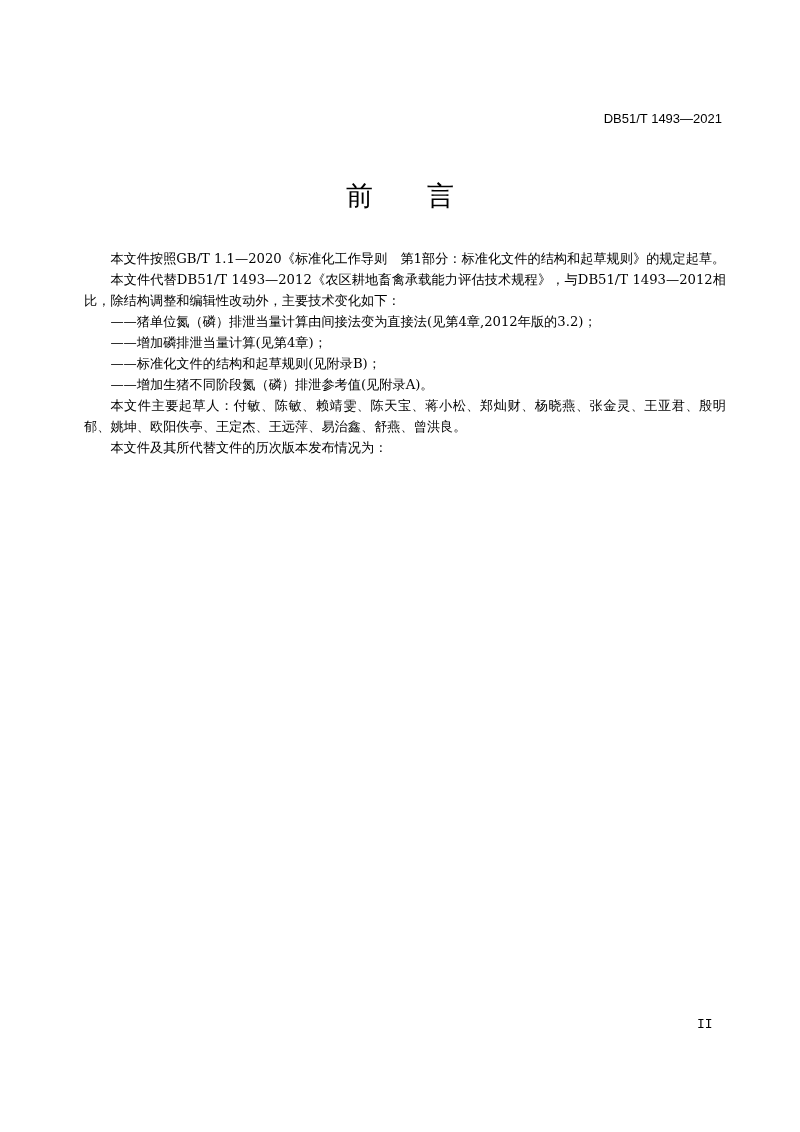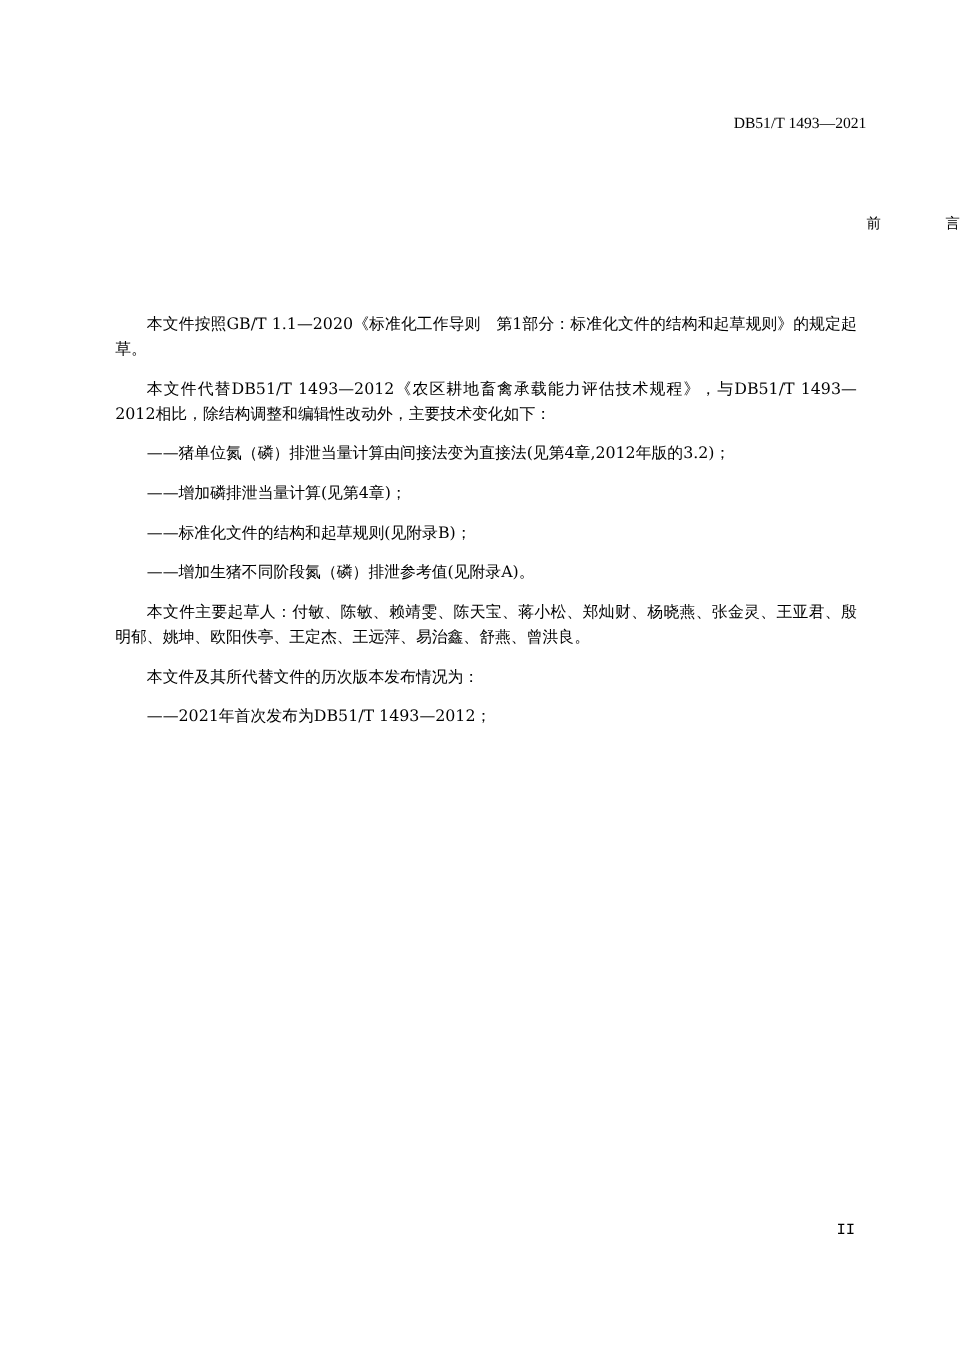--- a/index.html
+++ b/index.html
@@ -1,23 +1,23 @@
 <!DOCTYPE html>
 <html><head>
 <meta charset="utf-8">
 <style>
   html, body { margin: 0; padding: 0; background: #ffffff; }
   body { width: 800px; height: 1132px; position: relative; overflow: hidden;
          font-family: "DejaVu Serif", "Liberation Serif", serif; color: #000; }
-  .header-code { position: absolute; top: 95px; right: 78px; font-family: Liberation Serif, serif; font-size: 13px; letter-spacing: 0; }
-  .title { position: absolute; top: 178px; left: 0; width: 800px; text-align: right; font-family: "DejaVu Sans", "Liberation Sans", sans-serif; font-size: 12px; }
+  .header-code { position: absolute; top: 111px; right: 78px; font-family: Liberation Sans, sans-serif; font-size: 13px; letter-spacing: 0; }
+  .title { position: absolute; top: 178px; left: 0; width: 800px; text-align: center; font-family: "DejaVu Sans", "Liberation Sans", sans-serif; font-size: 27px; }
   .title span { display: inline-block; }
   .title .gap { width: 54px; }
   .body-text { position: absolute; top: 248px; left: 84px; width: 642px; font-size: 13.2px; line-height: 21px; }
-  .p { text-indent: 2em; margin: 12px; text-align: justify; }
+  .p { text-indent: 2em; margin: 0; text-align: justify; }
   .p.dash { text-indent: 2em; }
   .page-num { position: absolute; top: 1017px; left: 697px; font-family: Liberation Mono, monospace; font-size: 13px; }
 </style>
 </head>
 <body>
 
 <div>
   <div class="header-code">DB51/T 1493—2021</div>
 
   <div class="title">
@@ -26,17 +26,16 @@
 
   <div class="body-text">
     <p class="p">本文件按照GB/T 1.1—2020《标准化工作导则　第1部分：标准化文件的结构和起草规则》的规定起草。</p>
     <p class="p">本文件代替DB51/T 1493—2012《农区耕地畜禽承载能力评估技术规程》，与DB51/T 1493—2012相比，除结构调整和编辑性改动外，主要技术变化如下：</p>
     <p class="p dash">——猪单位氮（磷）排泄当量计算由间接法变为直接法(见第4章,2012年版的3.2)；</p>
     <p class="p dash">——增加磷排泄当量计算(见第4章)；</p>
     <p class="p dash">——标准化文件的结构和起草规则(见附录B)；</p>
     <p class="p dash">——增加生猪不同阶段氮（磷）排泄参考值(见附录A)。</p>
     <p class="p">本文件主要起草人：付敏、陈敏、赖靖雯、陈天宝、蒋小松、郑灿财、杨晓燕、张金灵、王亚君、殷明郁、姚坤、欧阳佚亭、王定杰、王远萍、易治鑫、舒燕、曾洪良。</p>
     <p class="p">本文件及其所代替文件的历次版本发布情况为：</p>
-    <p class="p dash">——2021年首次发布为DB51/T 1493—2012；</p>
   </div>
 
   <div class="page-num">II</div>
 </div>
 
 </body></html>

